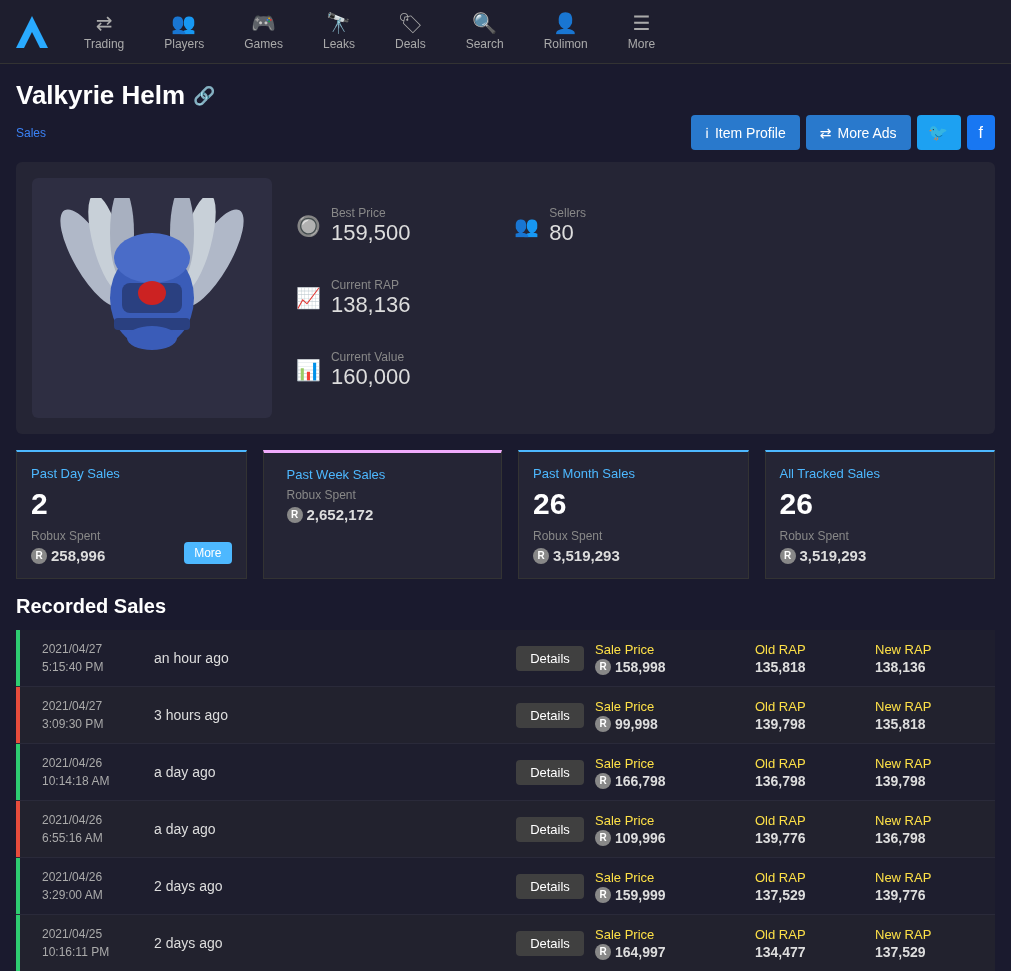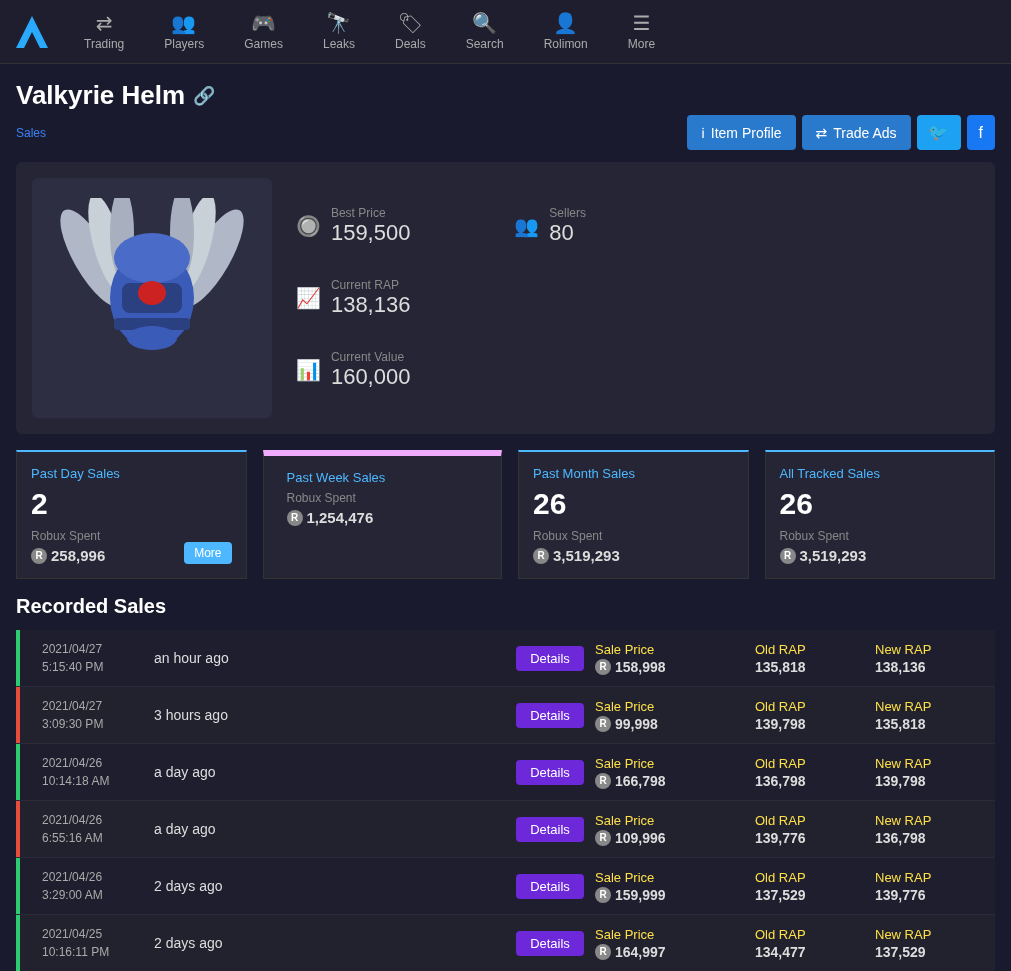--- a/index.html
+++ b/index.html
@@ -39,42 +39,42 @@
     .stat-icon { font-size: 20px; color: #888; }
     .stat-info { display: flex; flex-direction: column; }
     .stat-label { font-size: 12px; color: #888; }
     .stat-value { font-size: 22px; font-weight: normal; color: #ddd; }
     .sellers-group { display: flex; gap: 24px; }
 
     
     .sales-cards { display: flex; gap: 16px; margin-bottom: 16px; }
     .sales-card { flex: 1; background: #252535; border: 1px solid #333; padding: 14px; position: relative; }
     .sales-card:first-child { border-top: 2px solid #4db8ff; }
-    .sales-card:nth-child(2) { border-top: 6px solid #f0abfc; padding-left: 23px; }
+    .sales-card:nth-child(2) { border-top: 3px solid #f0abfc; padding-left: 23px; }
     .sales-card:nth-child(3) { border-top: 2px solid #4db8ff; }
     .sales-card:nth-child(4) { border-top: 2px solid #4db8ff; }
     .sales-card-title { font-size: 13px; color: #4db8ff; margin-bottom: 6px; }
     .sales-card-count { font-size: 30px; font-weight: bold; color: #fff; margin-bottom: 8px; }
     .sales-card-spent-label { font-size: 12px; color: #888; margin-bottom: 4px; }
     .sales-card-spent { display: flex; align-items: center; gap: 4px; font-size: 15px; color: #ddd; font-weight: bold; }
     .robux-icon { display: inline-block; width: 16px; height: 16px; background: #888; border-radius: 50%; font-size: 10px; color: #fff; text-align: center; line-height: 16px; }
     .btn-more { position: absolute; bottom: 14px; right: 14px; background: #4db8ff; color: #fff; border: none; padding: 4px 10px; border-radius: 4px; cursor: pointer; font-size: 12px; }
 
     
     .recorded-title { font-size: 20px; font-weight: bold; color: #fff; margin-bottom: 12px; }
     .sales-row { display: flex; align-items: center; border-bottom: 1px solid #2a2a3a; padding: 10px 0; position: relative; }
     .sales-row:nth-child(odd) { background: #1e1e2e; }
     .sales-row:nth-child(even) { background: #22222e; }
     .row-indicator { width: 4px; height: 100%; position: absolute; left: 0; top: 0; bottom: 0; }
     .row-indicator.green { background: #2ecc71; }
     .row-indicator.red { background: #e74c3c; }
     .col-date { width: 130px; padding-left: 26px; font-size: 12px; color: #aaa; line-height: 1.5; }
     .col-ago { flex: 1; font-size: 14px; color: #ddd; padding-left: 8px; }
     .col-details { width: 90px; display: flex; justify-content: center; }
-    .btn-details { background: #6d28d9; color: #fff; border: none; padding: 5px 14px; border-radius: 4px; cursor: pointer; font-size: 13px; }
+    .btn-details { background: #404040; color: #fff; border: none; padding: 5px 14px; border-radius: 4px; cursor: pointer; font-size: 13px; }
     .col-sale { width: 160px; }
     .col-old-rap { width: 120px; }
     .col-new-rap { width: 120px; }
     .col-header { font-size: 13px; color: #fde047; margin-bottom: 2px; }
     .col-value { font-size: 14px; color: #ddd; font-weight: bold; display: flex; align-items: center; gap: 4px; }
     .col-value.no-icon { margin-left: 0; }
   </style>
 </head>
 <body>
 
@@ -131,21 +131,21 @@
 
   <div class="header-row">
     <a class="sales-link">Sales</a>
     <div class="header-buttons">
       <button class="btn-profile">
         <span>ℹ</span>
         <span>Item Profile</span>
       </button>
       <button class="btn-trade">
         <span>⇄</span>
-        <span>Trade Ads</span>
+        <span>More Ads</span>
       </button>
       <button class="btn-twitter">🐦</button>
       <button class="btn-facebook">f</button>
     </div>
   </div>
 
   <div class="item-card">
     <div class="item-image-box">
 
       <svg viewBox="0 0 200 200" xmlns="http://www.w3.org/2000/svg">
@@ -217,21 +217,21 @@
       <span class="robux-icon">R</span>
       <span>258,996</span>
     </div>
     <button class="btn-more">More</button>
   </div>
       <div class="sales-card">
     <div class="sales-card-title">Past Week Sales</div>
     <div class="sales-card-spent-label">Robux Spent</div>
     <div class="sales-card-spent">
       <span class="robux-icon">R</span>
-      <span>1,254,476</span>
+      <span>2,652,172</span>
     </div>
 
   </div>
       <div class="sales-card">
     <div class="sales-card-title">Past Month Sales</div>
     <div class="sales-card-count">26</div>
     <div class="sales-card-spent-label">Robux Spent</div>
     <div class="sales-card-spent">
       <span class="robux-icon">R</span>
       <span>3,519,293</span>

